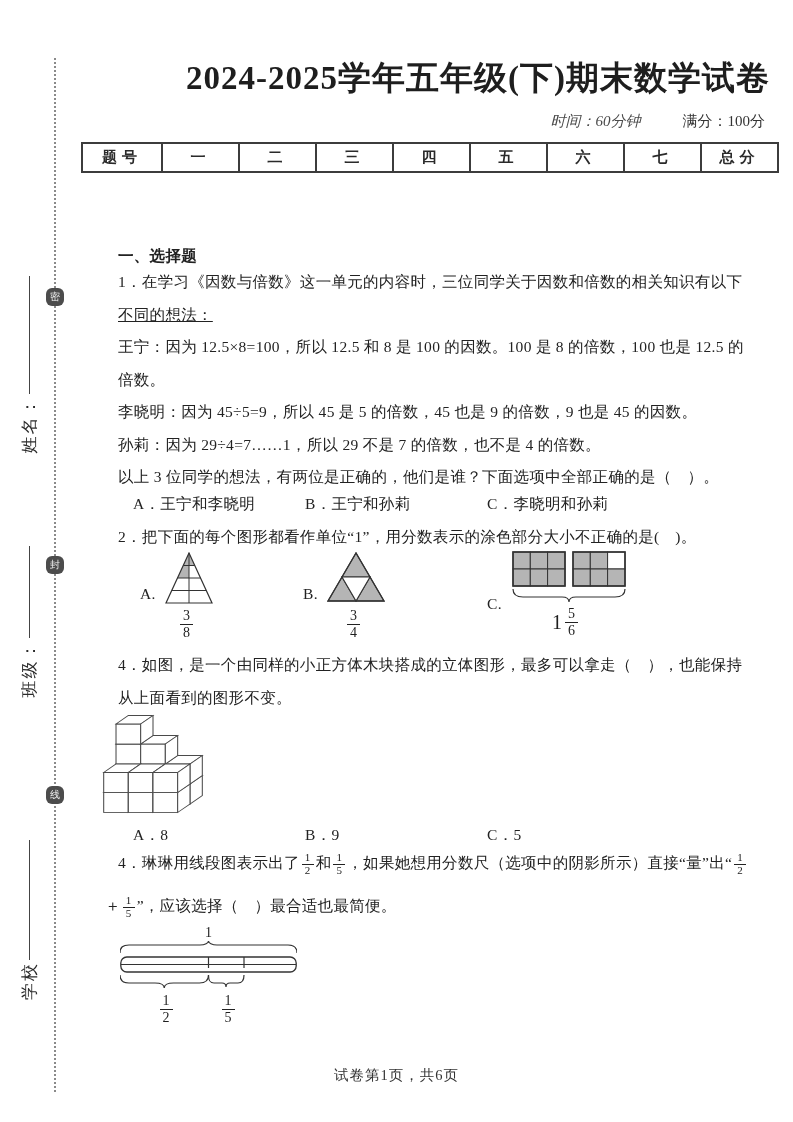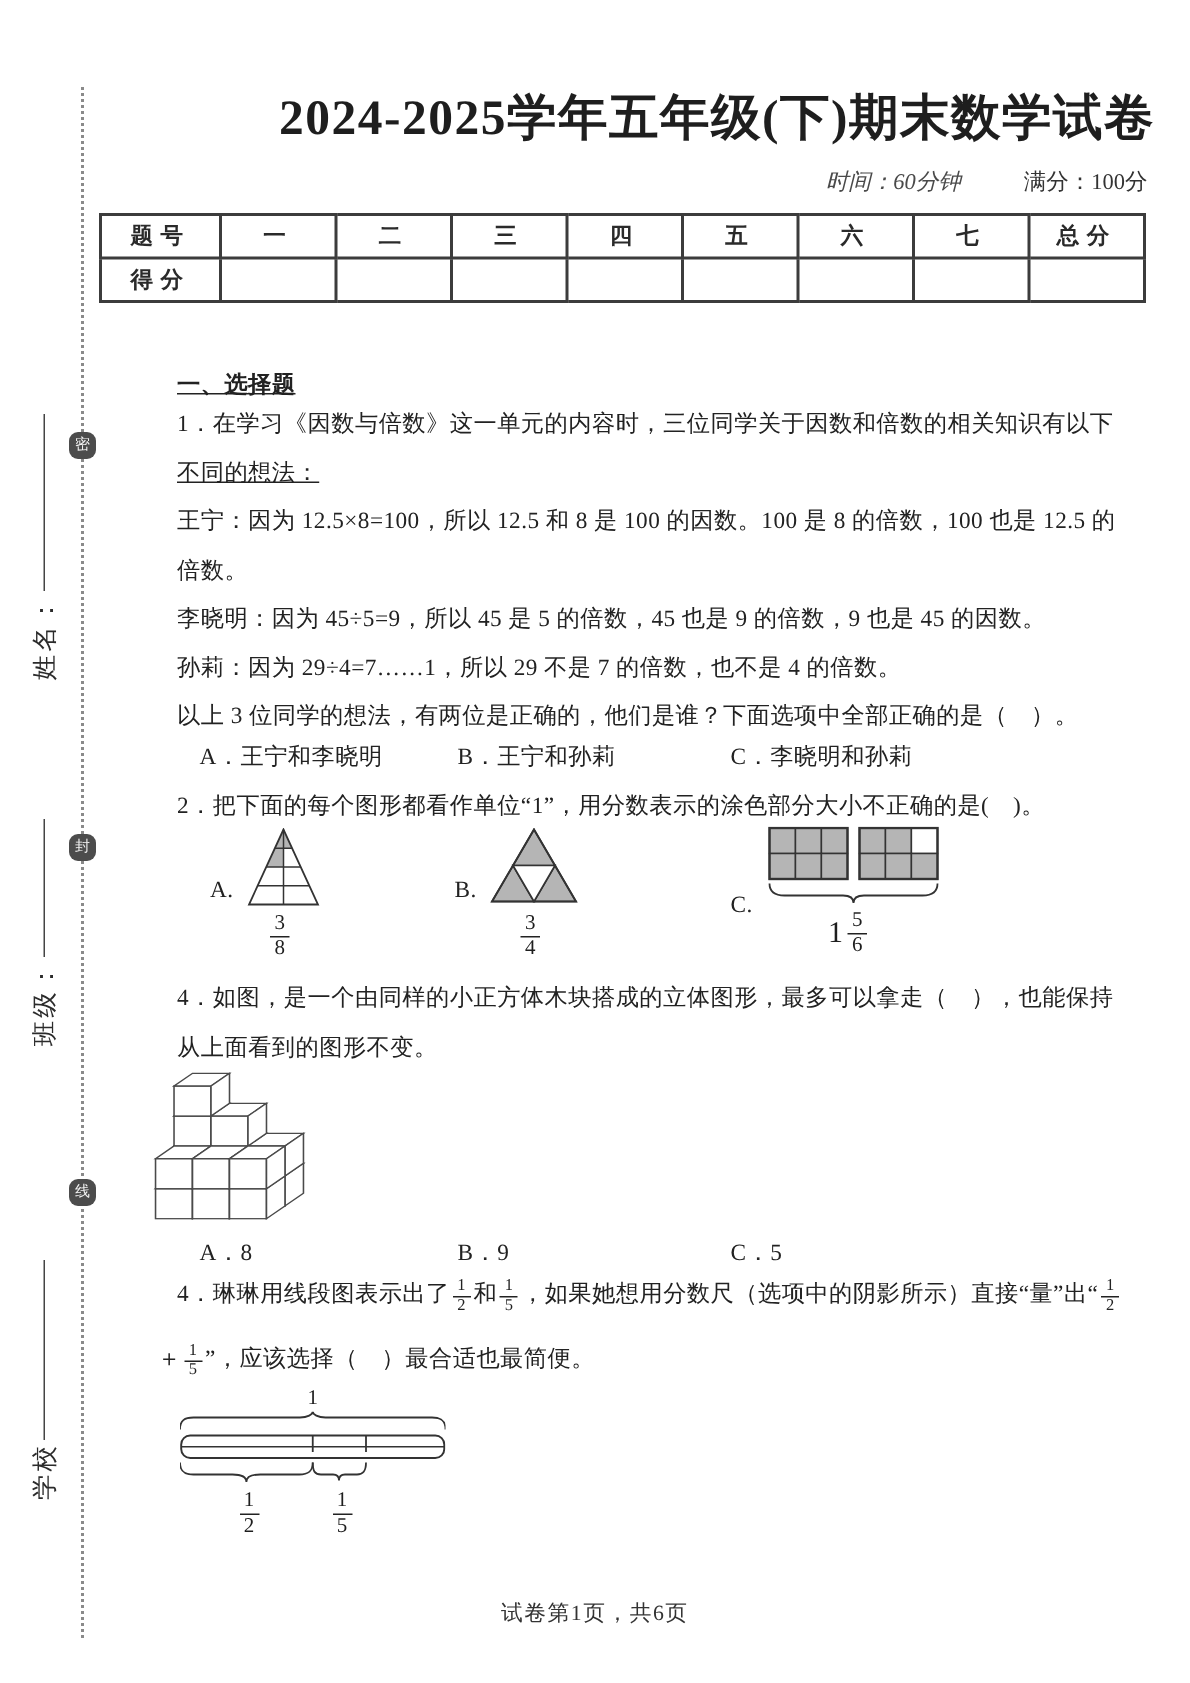--- a/index.html
+++ b/index.html
@@ -12,21 +12,21 @@
   
   .paper-title{
     left:75px;top:56px;width:695px;text-align:right;
     font-size:33px;font-weight:bold;letter-spacing:1px;white-space:nowrap;
   }
   .meta-line{left:75px;top:112px;width:690px;text-align:right;font-size:15px;}
   .meta-line .meta-time{color:#4a4a4a;margin-right:42px;font-style:italic;}
   .meta-line .meta-score{color:#333;}
   
   table.score{
-    left:66px;top:142px;position:absolute;border-collapse:collapse;
+    left:81px;top:142px;position:absolute;border-collapse:collapse;
     table-layout:fixed;width:696px;
   }
   table.score td{
     border:2px solid #3c3c3c;height:27px;text-align:center;
     font-size:15px;font-weight:bold;letter-spacing:5px;color:#2a2a2a;
     padding:0;
   }
   
   .seal-line{left:54px;top:58px;height:1034px;border-left:2px dotted #8a8a8a;width:0;}
   .seal-char{
@@ -35,21 +35,21 @@
     transform:translate(-50%,-50%);left:55px;
   }
   .vlabel{
     height:24px;display:flex;align-items:center;justify-content:center;
     transform:rotate(-90deg);font-size:17px;color:#2b2b2b;white-space:nowrap;
     letter-spacing:2px;
   }
   .vlabel .wline{display:inline-block;border-bottom:1.5px solid #444;height:1px;margin-left:2px;}
   
   .line{font-size:15.5px;white-space:nowrap;letter-spacing:0.3px;color:#222;}
-  .bold{font-weight:bold;text-decoration:underline;}
+  .bold{font-weight:bold;}
   
   .frac{display:inline-flex;flex-direction:column;align-items:center;
         line-height:1.05;vertical-align:middle;font-size:11px;margin:0 2px;}
   .frac .num{border-bottom:1px solid #222;padding:0 3px;}
   .frac .den{padding:0 3px;}
   .frac.fig{font-size:14px;line-height:1.15;}
   .mixed{display:inline-flex;align-items:center;}
   .mixed .int{font-size:20px;margin-right:1px;}
   .figlabel{font-size:15.5px;}
   svg{display:block;}
@@ -80,31 +80,20 @@
       <tr>
     <td>题号</td>
     <td>一</td>
     <td>二</td>
     <td>三</td>
     <td>四</td>
     <td>五</td>
     <td>六</td>
     <td>七</td>
     <td>总分</td>
-  </tr>
-  <tr>
-    <td>得分</td>
-    <td></td>
-    <td></td>
-    <td></td>
-    <td></td>
-    <td></td>
-    <td></td>
-    <td></td>
-    <td></td>
   </tr>
 </tbody>
   </table>
 
 <div class="abs seal-line"></div>
 <div class="abs seal-char" style="top:297px;">密</div>
 <div class="abs seal-char" style="top:565px;">封</div>
 <div class="abs seal-char" style="top:795px;">线</div>
 
 <div class="abs vlabel" style="width:214px;left:-78px;top:353px;">

